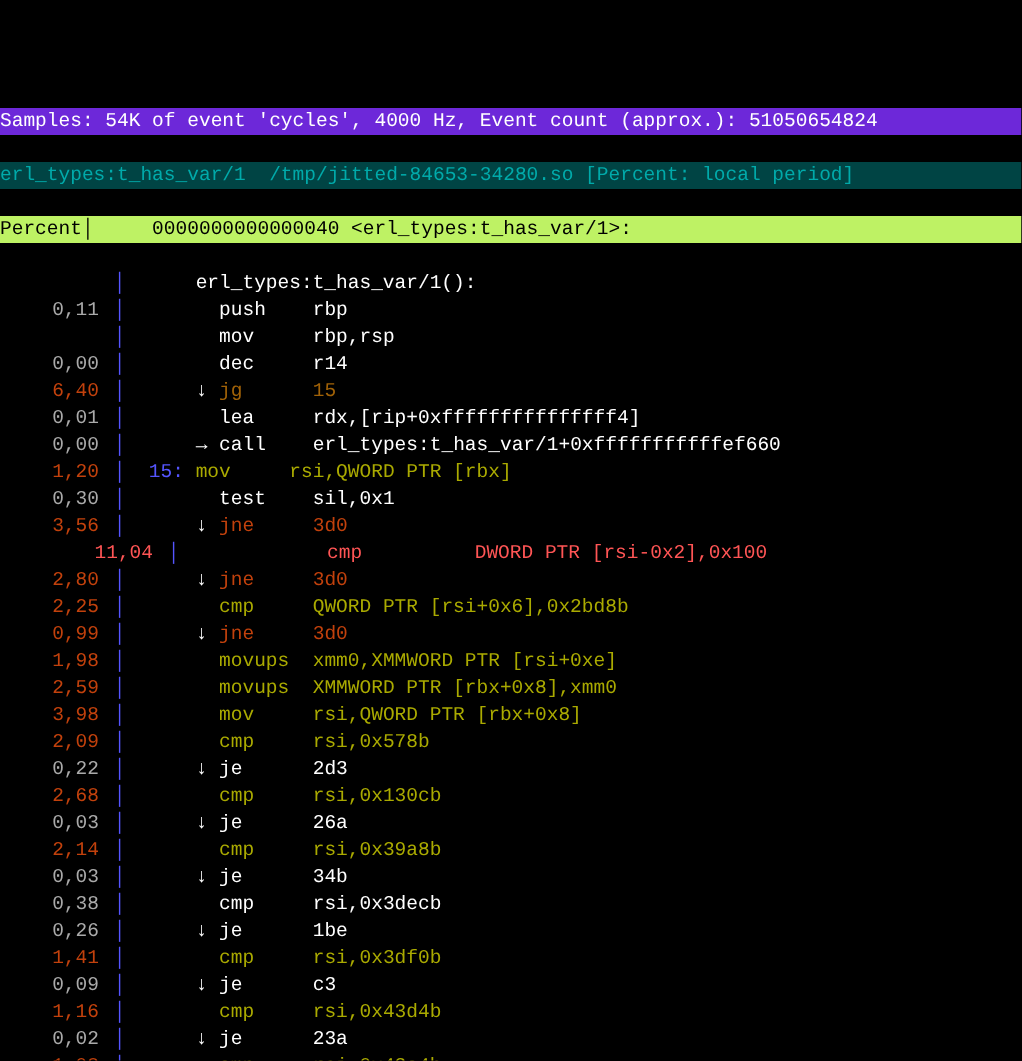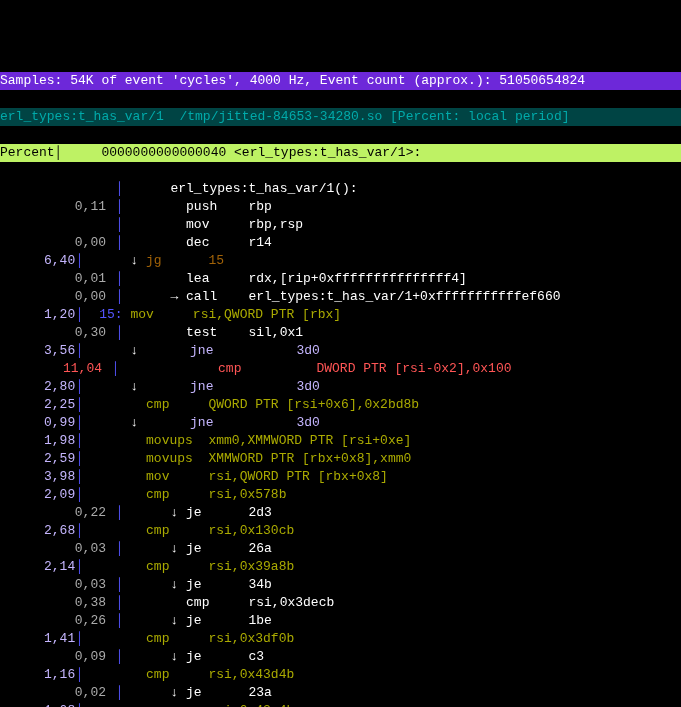--- a/index.html
+++ b/index.html
@@ -14,24 +14,24 @@
       overflow: hidden;
       white-space: pre;
     }
     .header1 { color: #ffffff; background: #6d28d9; }
     .header2 { color: #00aaaa; background: #004444; }
     .header3 { color: #000000; background: #bef264; }
     .row { display: flex; height: 18px; }
     .percent { width: 68px; text-align: right; padding-right: 2px; color: #aaaaaa; }
     .code { flex: 1; color: #aaaaaa; }
     .label { color: #5555ff; }
-    .green { color: #c4b5fd; padding-left: 44px; }
+    .green { color: #c2410c; }
     .red { color: #ff5555; margin-left: 36px; }
     .white { color: #ffffff; }
-    .gray { color: #aaaaaa; margin-left: 40px; }
+    .gray { color: #aaaaaa; }
     .darkred { color: #a16207; }
     .yellow { color: #aaaa00; }
   </style>
 </head>
 <body>
 
 
 
 <div class="header1">Samples: 54K of event 'cycles', 4000 Hz, Event count (approx.): 51050654824</div>
 <div class="header2">erl_types:t_has_var/1  /tmp/jitted-84653-34280.so [Percent: local period]</div>

